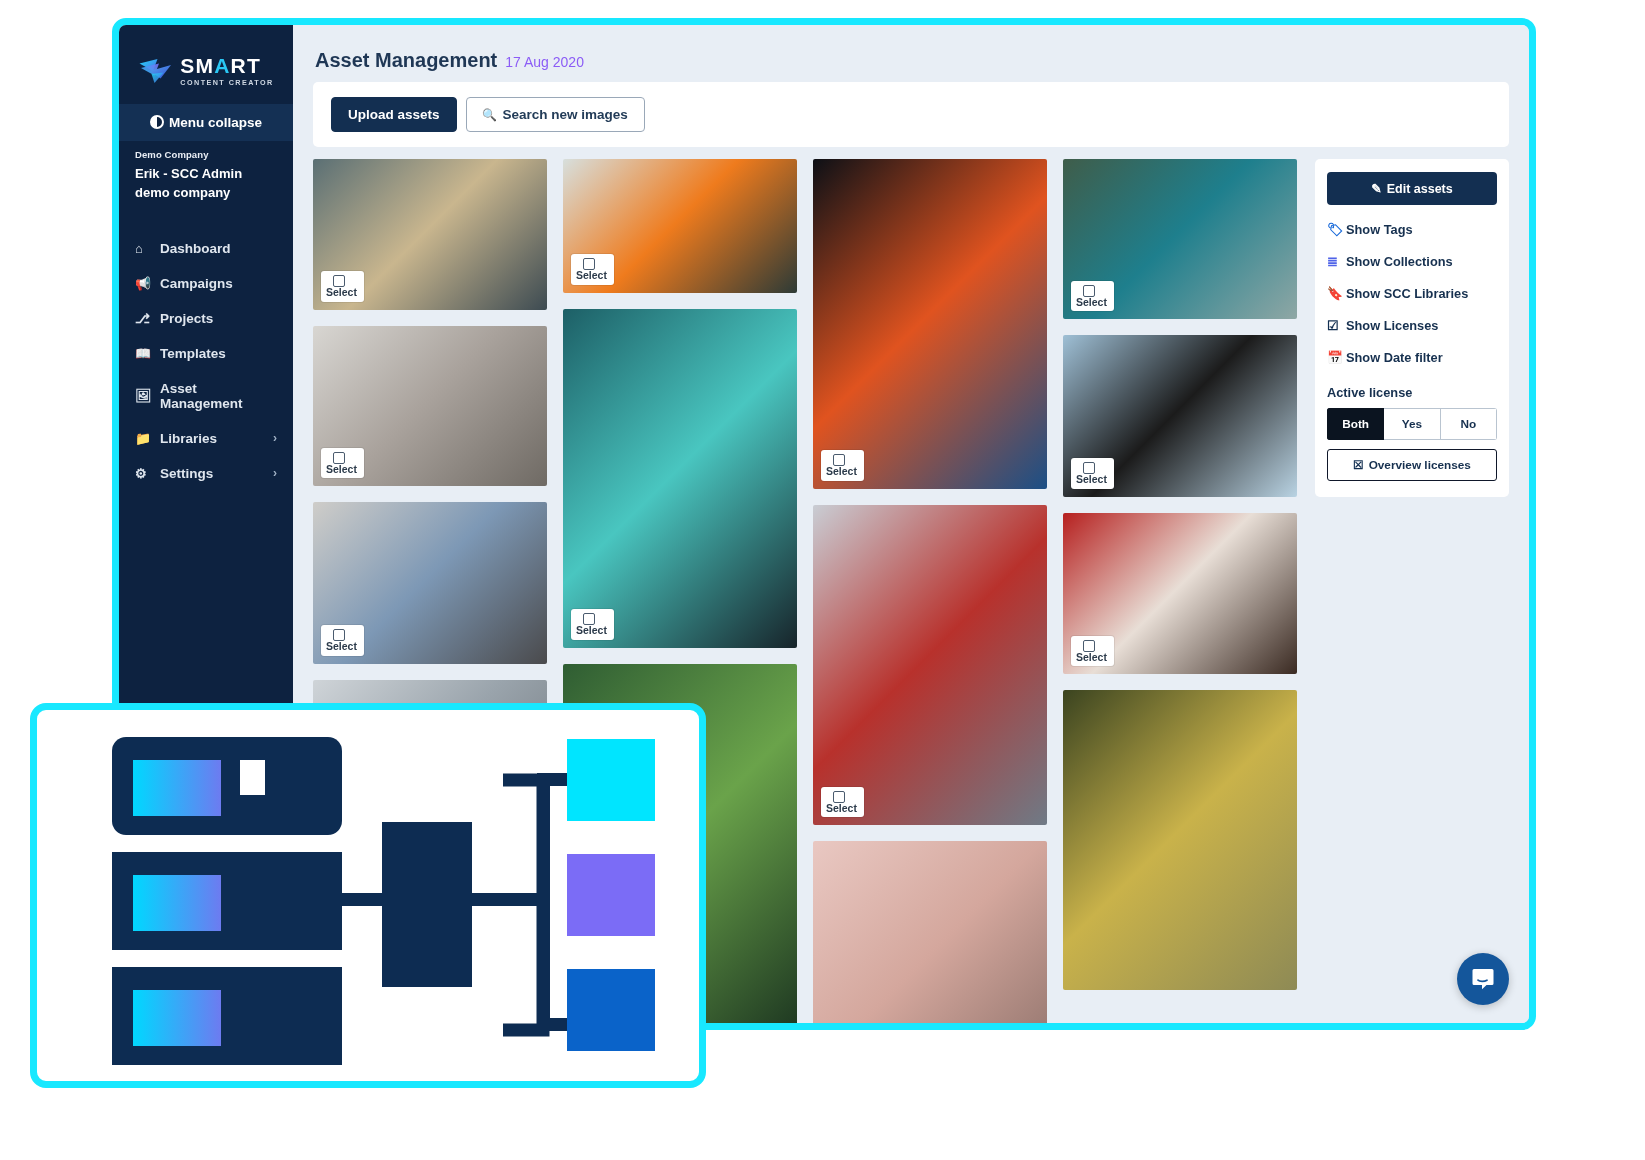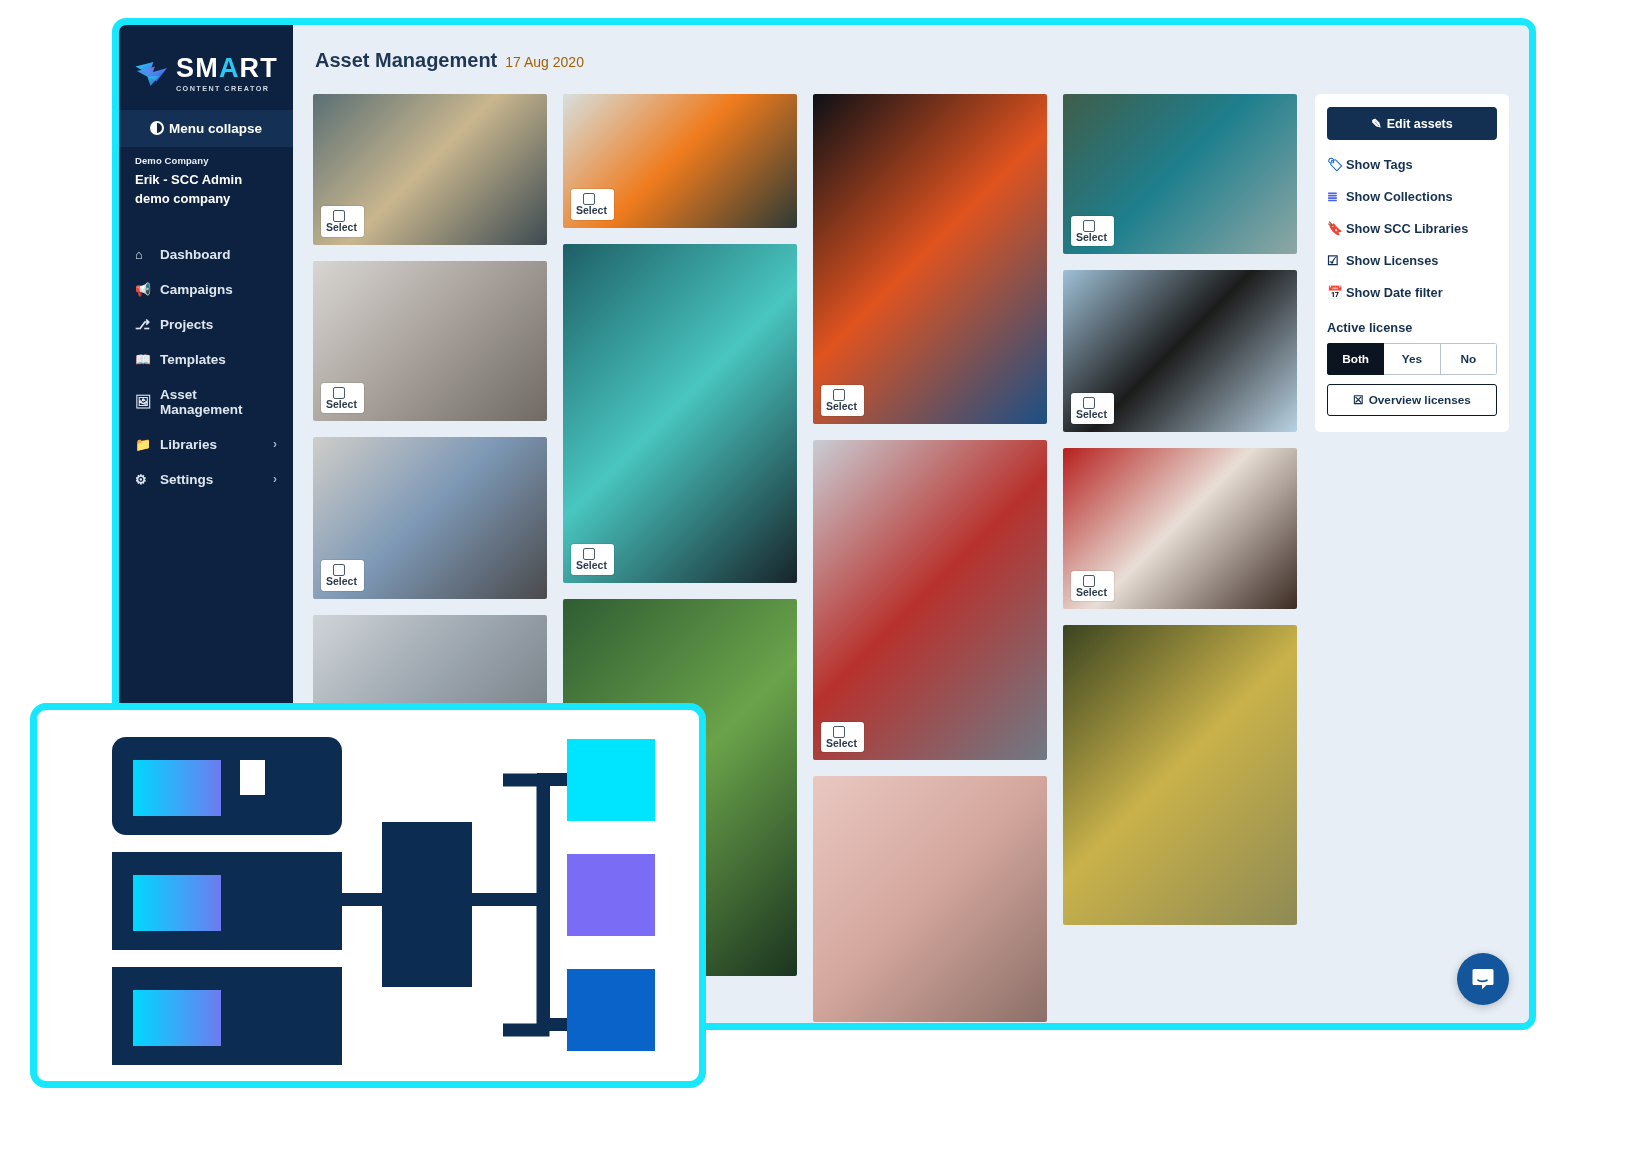--- a/index.html
+++ b/index.html
@@ -31,21 +31,21 @@
     position: relative;
     padding-top: 16px;
   }
   .logo-wrap {
     display: flex; align-items: center; justify-content: center;
     padding: 14px 8px 16px 8px;
   }
   .logo-bird { width: 36px; height: 30px; flex: 0 0 36px; }
   .logo-text { margin-left: 6px; line-height: 1; }
   .logo-smart {
-    font-size: 27px; font-weight: 700; color: #ffffff;
+    font-size: 21px; font-weight: 700; color: #ffffff;
     letter-spacing: 1.2px;
     display: flex; align-items: baseline;
   }
   .logo-smart .tri { color: #2AC8F5; }
   .logo-sub {
     font-size: 7.2px; font-weight: 700; color: #cfd8e3;
     letter-spacing: 1.45px; margin-top: 3px;
   }
   .menu-collapse {
     background: #143054;
@@ -86,21 +86,21 @@
   }
 
   
   .main { flex: 1; position: relative; background: #E8EEF5; overflow: hidden; }
   .page-header {
     padding: 24px 22px 10px 22px;
     display: flex; align-items: baseline;
   }
   .page-title { font-size: 20px; color: #1F3755; font-weight: 600; }
   .page-date { font-size: 14px; color: #5d7governance; }
-  .page-date { font-size: 14px; color: #a16207; margin-left: 8px; font-weight: 400; }
+  .page-date { font-size: 14px; color: #8b5cf6; margin-left: 8px; font-weight: 400; }
 
   .toolbar-card {
     background: #ffffff;
     margin: 0 20px;
     border-radius: 5px;
     padding: 15px 18px;
     display: flex; gap: 9px;
   }
   .btn {
     font-family: "Liberation Sans", sans-serif;
@@ -313,20 +313,26 @@
         </nav>
     </aside>
 
     <section class="main">
 
       <div class="page-header">
         <span class="page-title">Asset Management</span>
         <span class="page-date">17 Aug 2020</span>
       </div>
 
+      <div class="toolbar-card">
+        <button class="btn btn-primary">Upload assets</button>
+        <button class="btn btn-outline">
+          <span class="mag">🔍</span><span>Search new images</span>
+        </button>
+      </div>
 
       <div class="content-row">
         <div class="gallery" id="gallery" style="display: flex; gap: 16px;">
             <div style="flex: 1 1 0%; min-width: 0px;">
               <div class="tile">
                 <div class="photo" role="img" aria-label="Woman working on laptop by large windows" style="padding-top: 64.5161%; background: linear-gradient(135deg, rgb(90, 111, 116) 0%, rgb(201, 182, 142) 48%, rgb(61, 75, 82) 100%);"></div>
                 <div class="select-chip">
                   <span class="cb"></span>
                   <span>Select</span>
                 </div>

